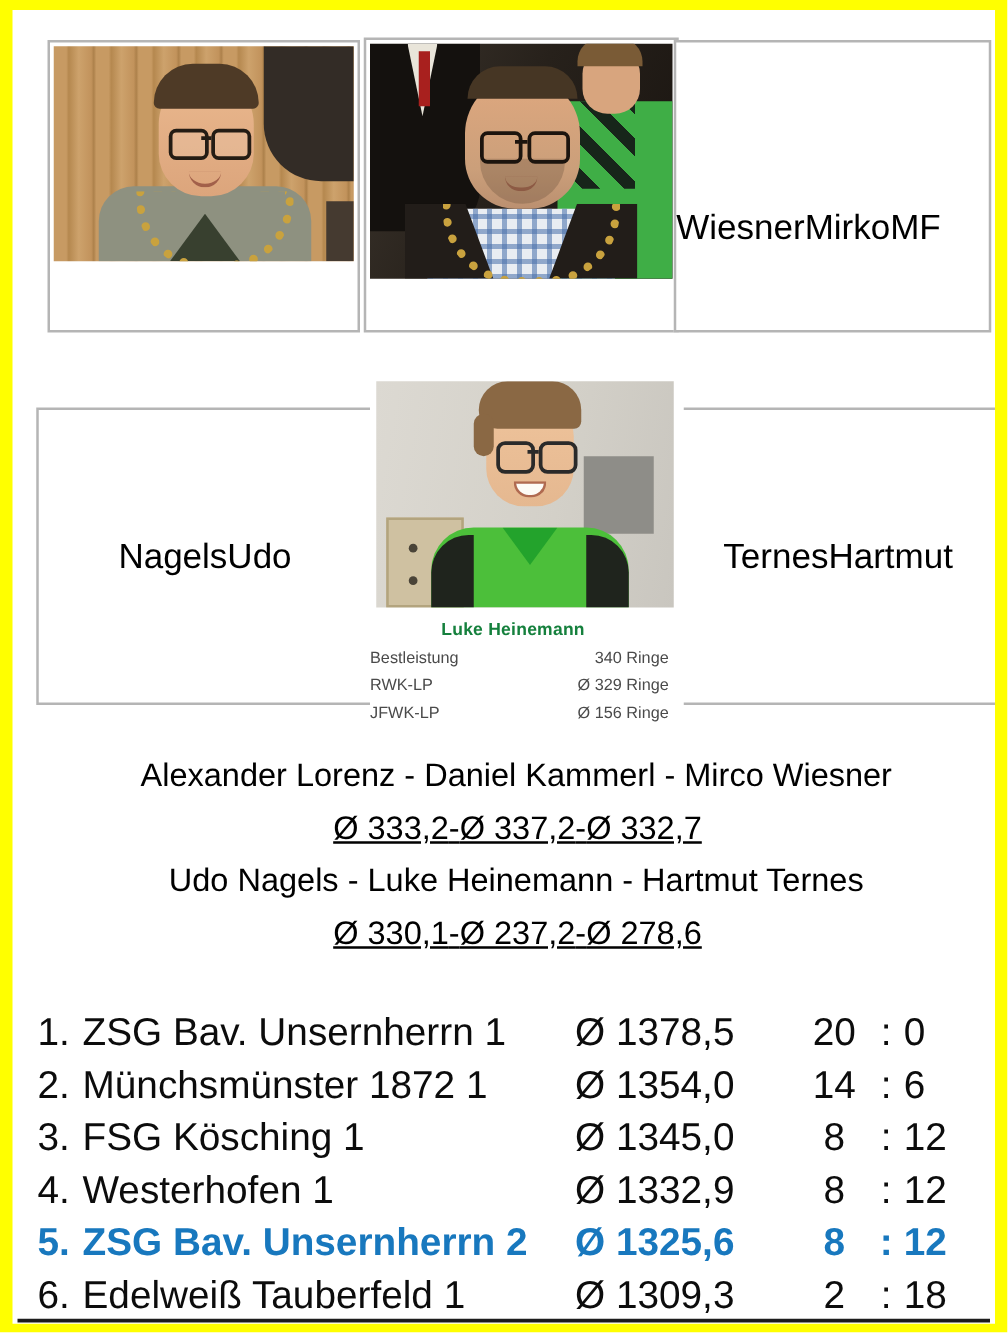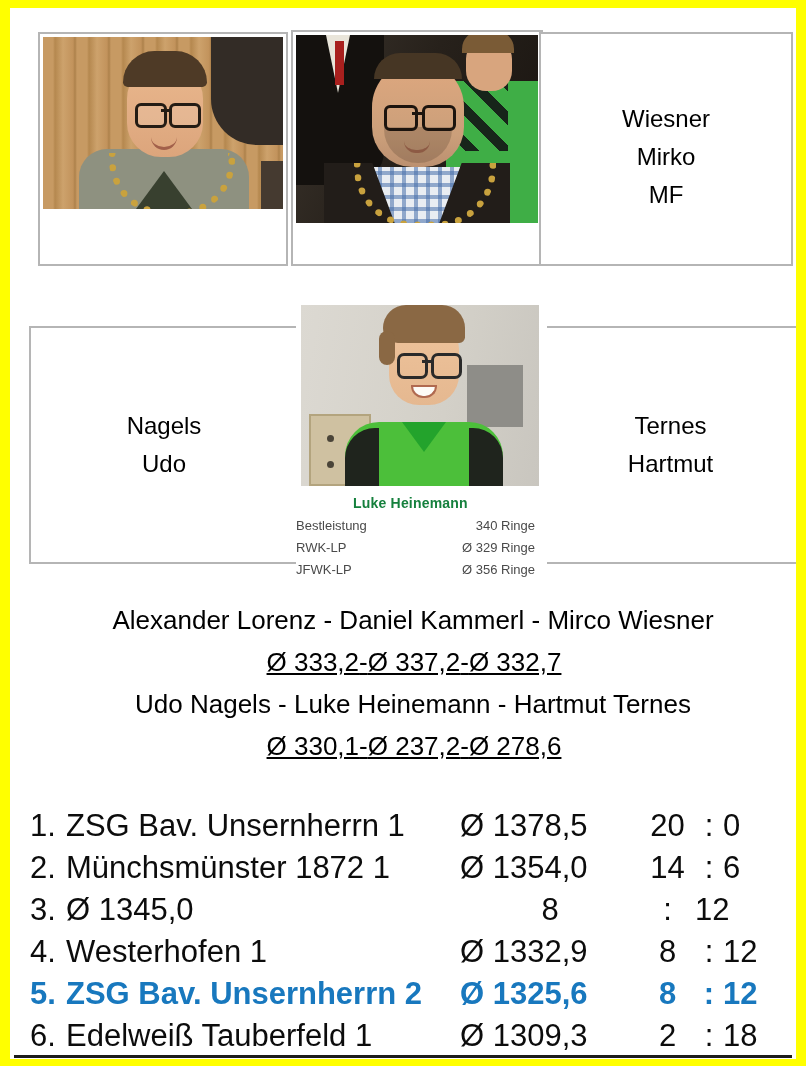--- a/index.html
+++ b/index.html
@@ -13,22 +13,22 @@
   .bottom-line{position:absolute; left:4px; right:4px; bottom:1px; height:3px; background:#1c1c1c; z-index:9;}
 
   
   .box{position:absolute; background:#fff; border:2px solid #b5b5b5; box-sizing:border-box;}
   .box1{left:28px; top:24px; width:250px; height:234px;}
   .box2{left:281px; top:22px; width:252px; height:236px;}
   .box3{left:529px; top:24px; width:254px; height:234px;}
   .box-nagels{left:19px; top:318px; width:270px; height:238px;}
   .box-ternes{left:531px; top:318px; width:259px; height:238px;}
 
-  .name-card{display:flex; flex-direction:column; align-items:center; text-align:center;
-    font-size:24px; line-height:38px; color:#000;}
+  .name-card{display:flex; align-items:center; text-align:center;
+    font-size:28px; line-height:38px; color:#000;}
   .box3.name-card{justify-content:flex-start; padding-top:66px;}
   .box-nagels.name-card,.box-ternes.name-card{justify-content:center;}
 
   
   .photo{position:absolute; overflow:hidden;}
   .photo *{position:absolute;}
   .ph1{left:33px; top:29px; width:240px; height:172px;
     background:repeating-linear-gradient(90deg,#c79a63 0px,#c79a63 10px,#b5884f 12px,#cda26c 20px,#c2935c 30px,#ad814b 32px,#c79a63 34px);}
   .p1-coat{top:0; right:0; width:72px; height:108px; background:#332c26; border-radius:0 0 0 46px;}
   .p1-coat2{top:124px; right:0; width:22px; height:48px; background:#453a30;}
@@ -189,21 +189,21 @@
       <div class="pc-row">
         <span class="lbl">Bestleistung</span>
         <span class="val">340 Ringe</span>
       </div>
       <div class="pc-row">
         <span class="lbl">RWK-LP</span>
         <span class="val">Ø 329 Ringe</span>
       </div>
       <div class="pc-row">
         <span class="lbl">JFWK-LP</span>
-        <span class="val">Ø 356 Ringe</span>
+        <span class="val">Ø 156 Ringe</span>
       </div>
     </div>
   </div>
 
   <div class="stat-line l1">Alexander Lorenz - Daniel Kammerl - Mirco Wiesner</div>
   <div class="stat-flex l2">
     <span>Ø 333,2</span>
     <span>-</span>
     <span>Ø 337,2</span>
     <span>-</span>
@@ -230,20 +230,21 @@
     <div class="srow">
       <span class="rank">2.</span>
       <span class="team">Münchsmünster 1872 1</span>
       <span class="avg">Ø 1354,0</span>
       <span class="s-left">14</span>
       <span class="s-sep">:</span>
       <span class="s-right">6</span>
     </div>
     <div class="srow">
       <span class="rank">3.</span>
+      <span class="team">FSG Kösching 1</span>
       <span class="avg">Ø 1345,0</span>
       <span class="s-left">8</span>
       <span class="s-sep">:</span>
       <span class="s-right">12</span>
     </div>
     <div class="srow">
       <span class="rank">4.</span>
       <span class="team">Westerhofen 1</span>
       <span class="avg">Ø 1332,9</span>
       <span class="s-left">8</span>

